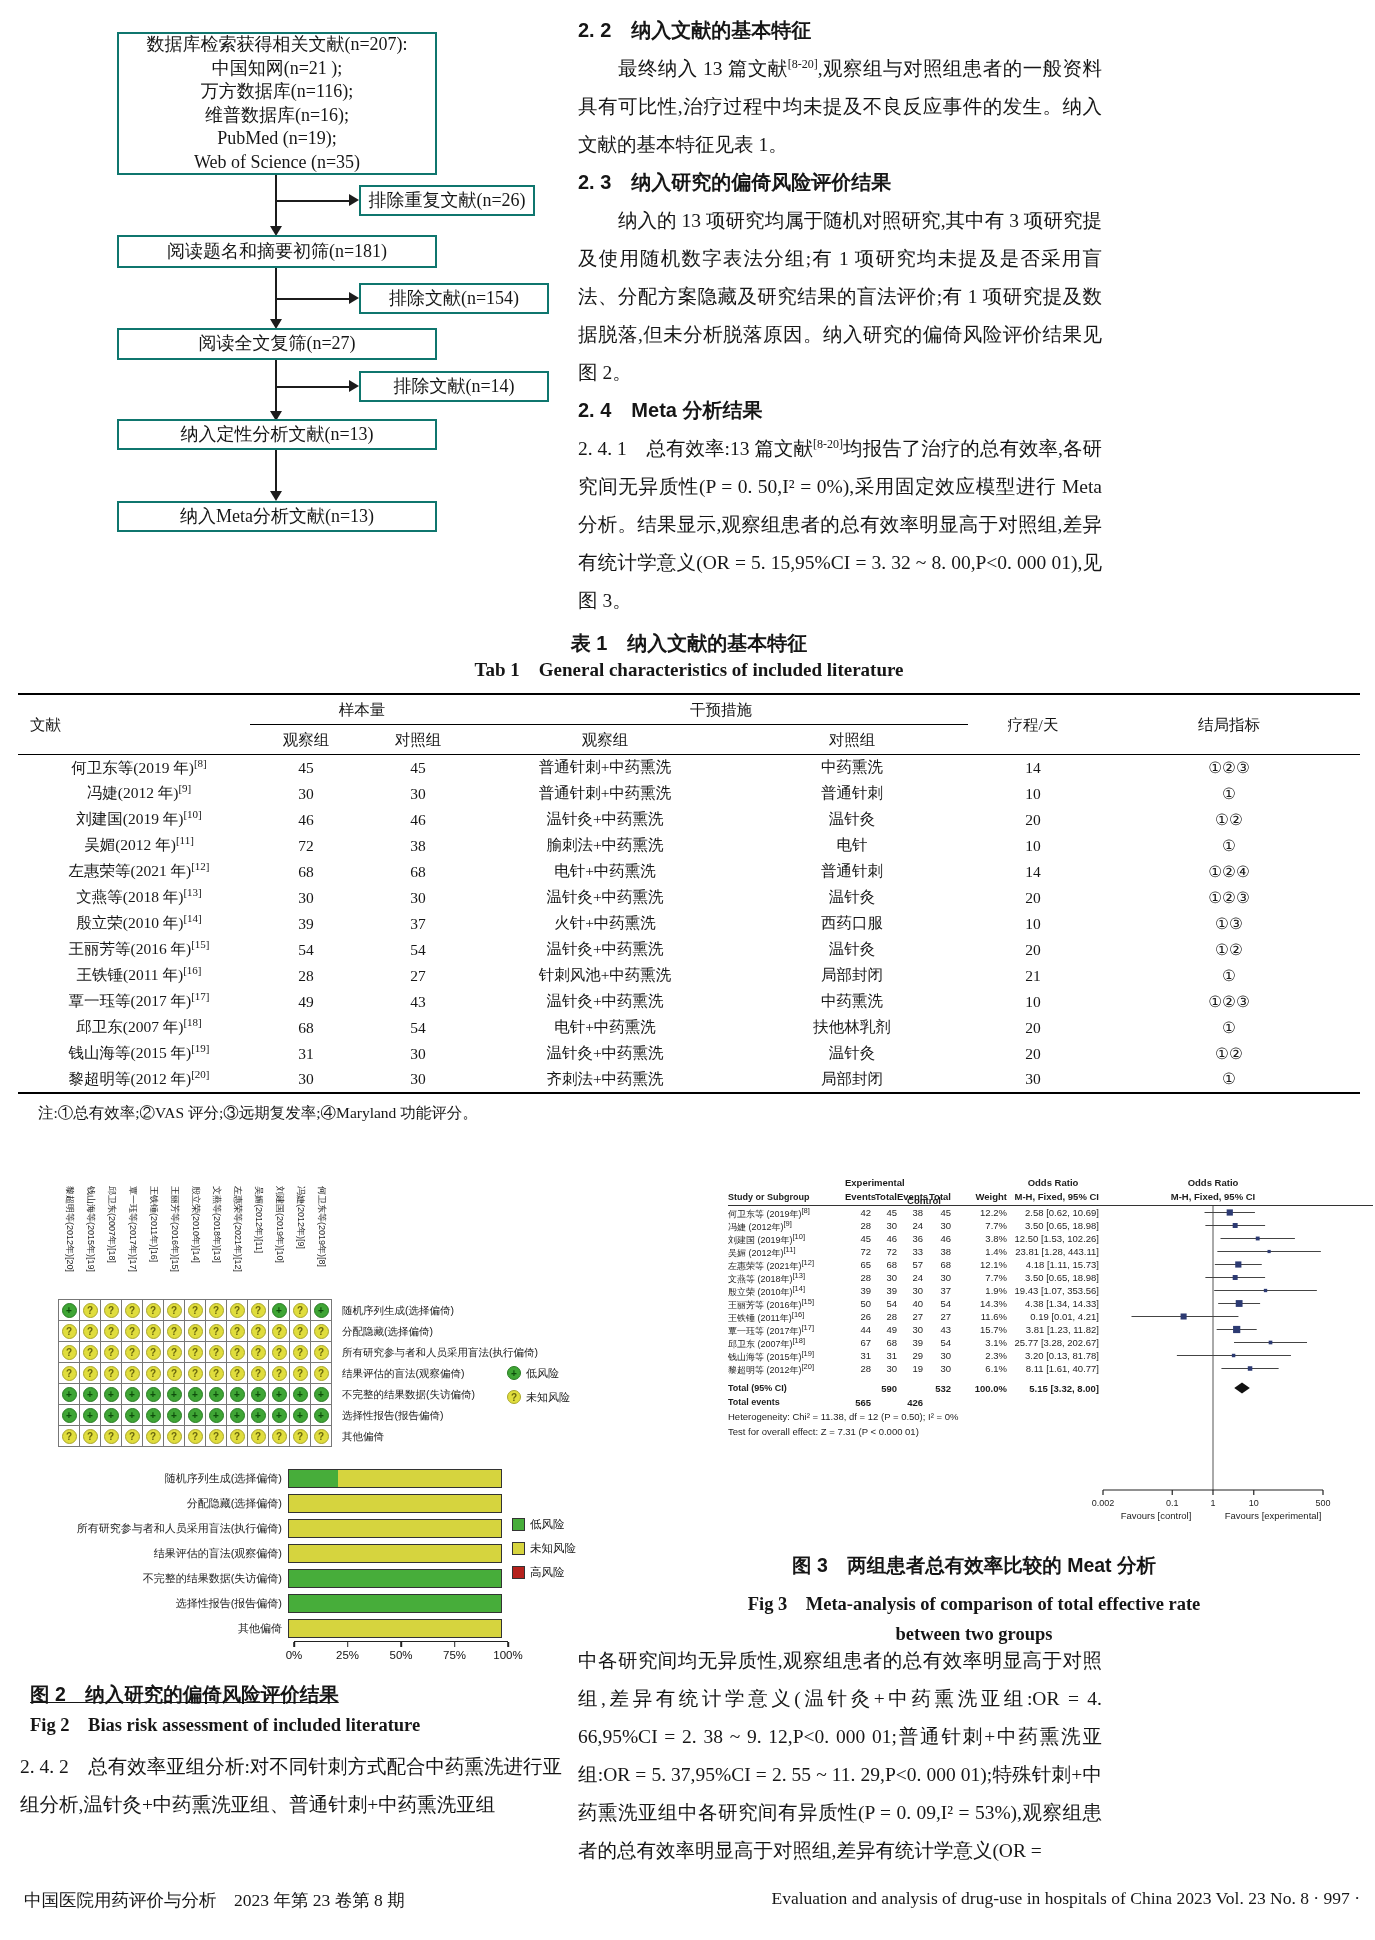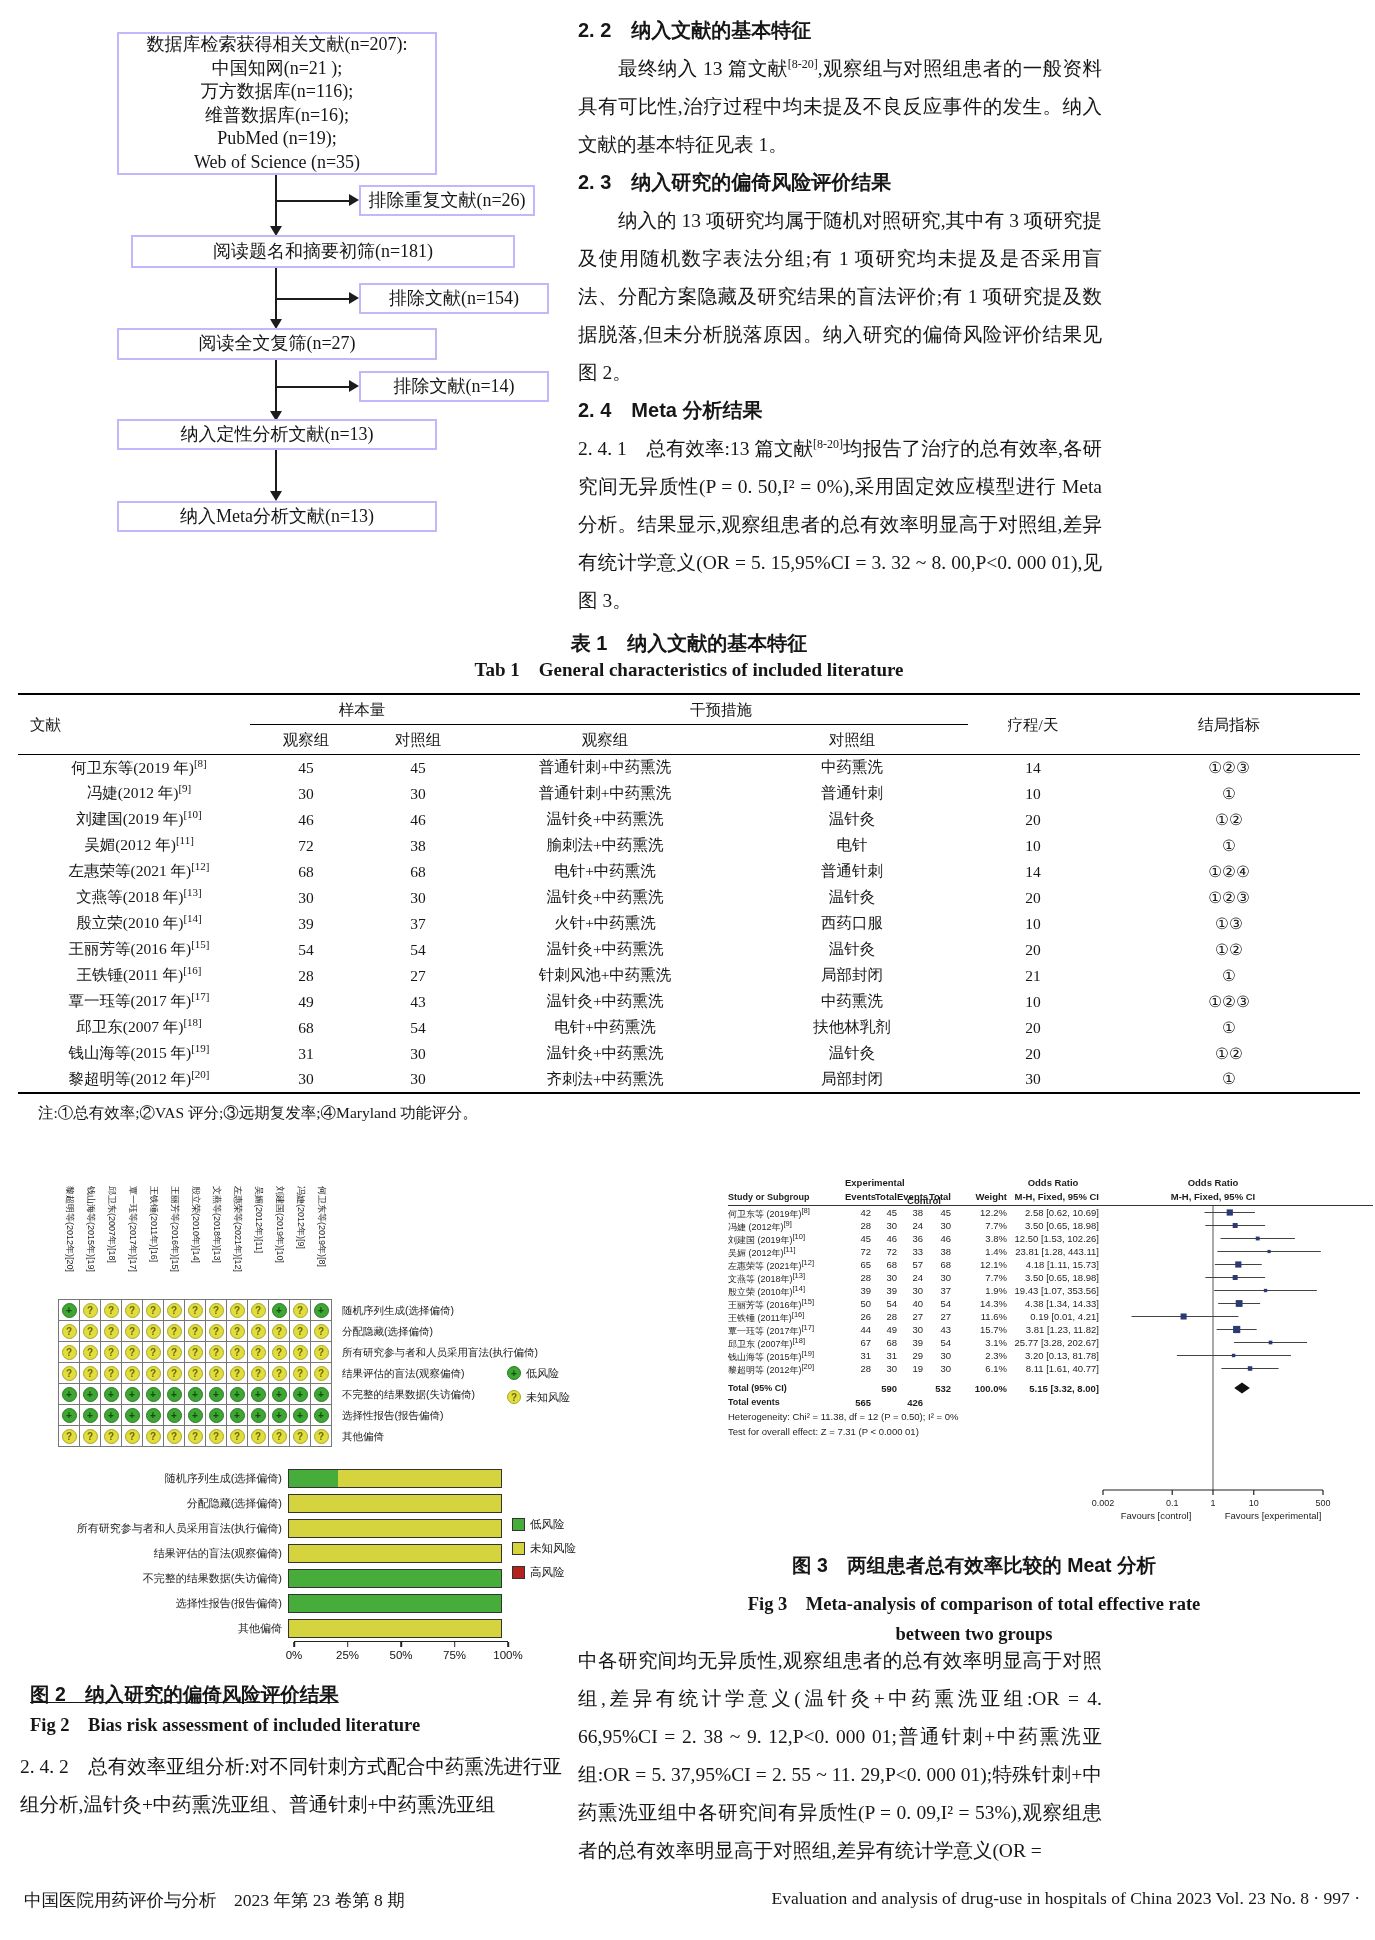--- a/index.html
+++ b/index.html
@@ -2,21 +2,21 @@
 <html><head>
 <meta charset="utf-8">
 <style>
   *{box-sizing:border-box;margin:0;padding:0;}
   html,body{background:#ffffff;}
   .page{position:relative;width:1375px;height:1940px;background:#fff;color:#161616;
         font-family:"Liberation Serif","DejaVu Serif",serif;overflow:hidden;}
 
   
   #flowchart{position:absolute;left:115px;top:30px;width:460px;height:515px;}
-  .fc-box{position:absolute;border:2px solid #c4b5fd;display:flex;align-items:center;justify-content:center;
+  .fc-box{position:absolute;border:2px solid #0f766e;display:flex;align-items:center;justify-content:center;
           text-align:center;font-size:18px;line-height:23.5px;white-space:pre-line;}
   .fc-vline{position:absolute;width:0;border-left:2px solid #1c1c1c;}
   .fc-hline{position:absolute;height:0;border-top:2px solid #1c1c1c;}
   .fc-head-down{position:absolute;width:0;height:0;border-left:6px solid transparent;border-right:6px solid transparent;border-top:10px solid #1c1c1c;}
   .fc-head-right{position:absolute;width:0;height:0;border-top:6px solid transparent;border-bottom:6px solid transparent;border-left:10px solid #1c1c1c;}
 
   #fig1-caps{position:absolute;left:20px;top:556px;width:545px;text-align:center;}
   .fig-cap-zh{font-family:"Liberation Sans","DejaVu Sans",sans-serif;font-weight:bold;font-size:19.5px;}
   .fig-cap-en{font-weight:bold;font-size:18.5px;margin-top:9px;}
 
@@ -119,21 +119,21 @@
 万方数据库(n=116);
 维普数据库(n=16);
 PubMed (n=19);
 Web of Science (n=35)</div>
     <div class="fc-vline" style="left:160px;top:145px;height:52px;"></div>
     <div class="fc-head-down" style="left:155px;top:196px;"></div>
     <div class="fc-hline" style="left:161px;top:170px;width:74px;"></div>
     <div class="fc-head-right" style="left:234px;top:164px;"></div>
     <div class="fc-box" style="left:244px;top:155px;width:176px;height:31px;">排除重复文献(n=26)</div>
 
-    <div class="fc-box" style="left:16px;top:205px;width:384px;height:33px;">阅读题名和摘要初筛(n=181)</div>
+    <div class="fc-box" style="left:2px;top:205px;width:320px;height:33px;">阅读题名和摘要初筛(n=181)</div>
     <div class="fc-vline" style="left:160px;top:238px;height:52px;"></div>
     <div class="fc-head-down" style="left:155px;top:289px;"></div>
     <div class="fc-hline" style="left:161px;top:268px;width:74px;"></div>
     <div class="fc-head-right" style="left:234px;top:262px;"></div>
     <div class="fc-box" style="left:244px;top:253px;width:190px;height:31px;">排除文献(n=154)</div>
 
     <div class="fc-box" style="left:2px;top:298px;width:320px;height:32px;">阅读全文复筛(n=27)</div>
     <div class="fc-vline" style="left:160px;top:330px;height:52px;"></div>
     <div class="fc-head-down" style="left:155px;top:381px;"></div>
     <div class="fc-hline" style="left:161px;top:356px;width:74px;"></div>

